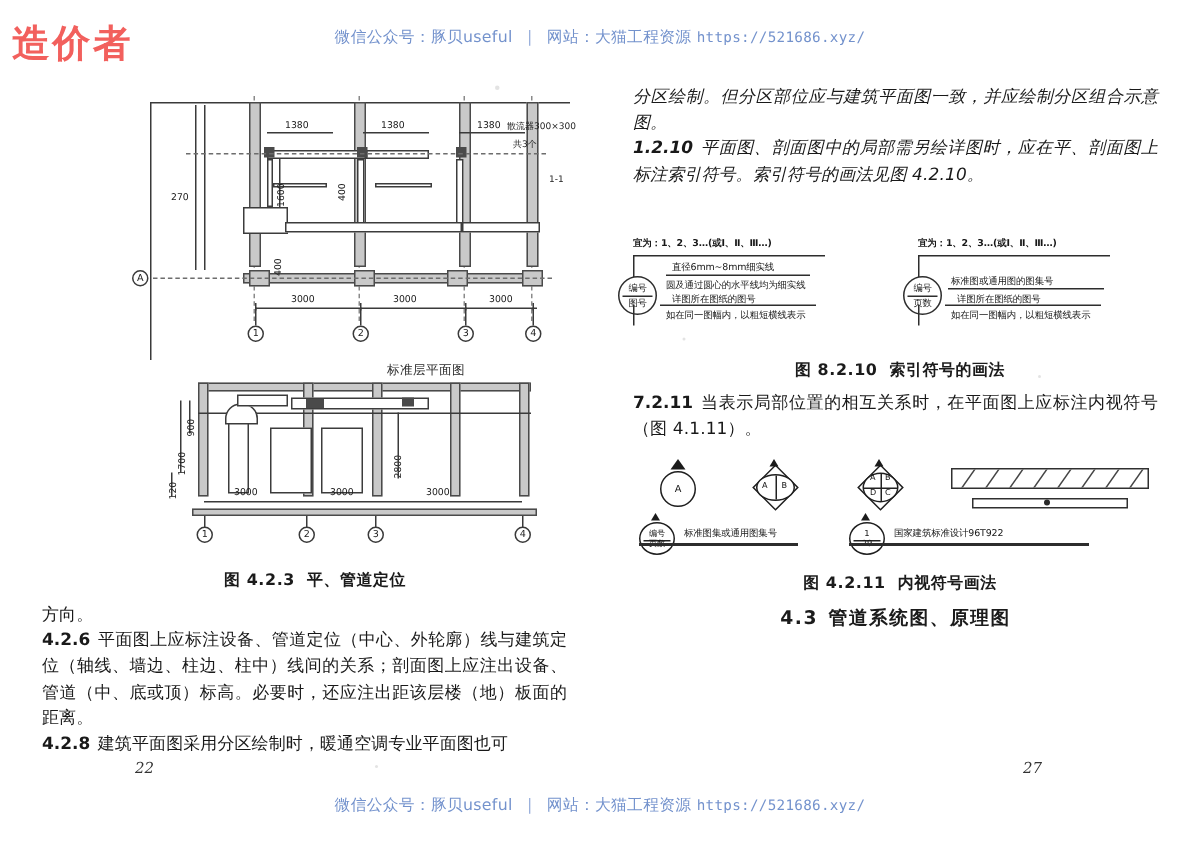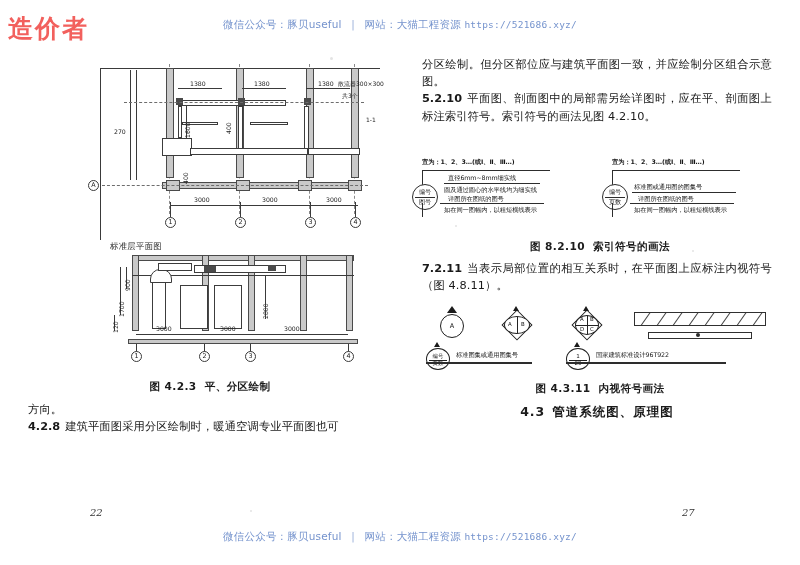--- a/index.html
+++ b/index.html
@@ -98,21 +98,21 @@
   
   .fig-cap {
     text-align: center;
     font-size: 10.6px;
     font-weight: 700;
     letter-spacing: .4px;
     color: #1b1b1b;
   }
   .fig-cap .cap-id { font-weight: 700; margin-right: 8px; }
   .dwg-title {
-    text-align: left;
+    text-align: right;
     font-size: 8.4px;
     color: #2a2a2a;
     letter-spacing: .3px;
   }
 
   
   .dwg {
     position: absolute;
     box-sizing: border-box;
   }
@@ -424,36 +424,37 @@
       <div class="ln v" style="left:160px; top:93px; height:8px;"></div>
       <div class="ln v" style="left:258px; top:93px; height:8px;"></div>
       <div class="axis-c" style="left:41px; top:100px;">1</div>
       <div class="axis-c" style="left:109px; top:100px;">2</div>
       <div class="axis-c" style="left:155px; top:100px;">3</div>
       <div class="axis-c" style="left:253px; top:100px;">4</div>
     </div>
 
 
     <div class="fig-cap" style="position:absolute; left:60px; top:334px; width:300px;">
-      <span class="cap-id">图 4.2.3</span><span>平、分区绘制</span>
+      <span class="cap-id">图 4.2.3</span><span>平、管道定位</span>
     </div>
 
     <div class="txt" style="position:absolute; left:28px; top:355px; width:350px;">
       <p class="para">方向。</p>
+      <p class="para"><span class="clause-no">4.2.6</span><span>平面图上应标注设备、管道定位（中心、外轮廓）线与建筑定位（轴线、墙边、柱边、柱中）线间的关系；剖面图上应注出设备、管道（中、底或顶）标高。必要时，还应注出距该层楼（地）板面的距离。</span></p>
       <p class="para"><span class="clause-no">4.2.8</span><span>建筑平面图采用分区绘制时，暖通空调专业平面图也可</span></p>
     </div>
 
     <div class="page-num" style="left:90px; top:461px;">22</div>
   </div>
 
   <div class="page page-right">
 
-    <div class="txt" style="position:absolute; left:22px; top:10px; width:350px;">
+    <div class="txt" style="position:absolute; left:22px; top:10px; width:350px;font-style:italic;">
       <p class="para">分区绘制。但分区部位应与建筑平面图一致，并应绘制分区组合示意图。</p>
-      <p class="para"><span class="clause-no">5.2.10</span><span>平面图、剖面图中的局部需另绘详图时，应在平、剖面图上标注索引符号。索引符号的画法见图 4.2.10。</span></p>
+      <p class="para"><span class="clause-no">1.2.10</span><span>平面图、剖面图中的局部需另绘详图时，应在平、剖面图上标注索引符号。索引符号的画法见图 4.2.10。</span></p>
     </div>
 
     <div class="sym10" style="left:0; top:112px; width:400px; height:72px;">
 
       <div class="lbl-top" style="left:22px; top:0px;">宜为：1、2、3…(或Ⅰ、Ⅱ、Ⅲ…)</div>
       <div class="lead" style="left:22px; top:12px; width:128px;"></div>
       <div class="lead" style="left:22px; top:12px; height:20px; width:1px;"></div>
 
       <div class="circ" style="left:12px; top:26px; width:26px; height:26px;">
         <div class="circ-mid"></div>
@@ -485,21 +486,21 @@
       <div class="lbl" style="left:238px; top:37px;">详图所在图纸的图号</div>
       <div class="lbl" style="left:234px; top:48px;">如在同一图幅内，以粗短横线表示</div>
       <div class="lead" style="left:212px; top:45px; height:14px; width:1px;"></div>
     </div>
 
     <div class="fig-cap" style="position:absolute; left:40px; top:194px; width:320px;">
       <span class="cap-id">图 8.2.10</span><span>索引符号的画法</span>
     </div>
 
     <div class="txt" style="position:absolute; left:22px; top:214px; width:350px;">
-      <p class="para"><span class="clause-no">7.2.11</span><span>当表示局部位置的相互关系时，在平面图上应标注内视符号（图 4.8.11）。</span></p>
+      <p class="para"><span class="clause-no">7.2.11</span><span>当表示局部位置的相互关系时，在平面图上应标注内视符号（图 4.1.11）。</span></p>
     </div>
 
     <div class="sym10" style="left:0; top:258px; width:400px; height:70px;">
 
       <div class="dcirc" style="left:40px; top:10px; width:24px; height:24px; line-height:23px;">A</div>
       <div class="tri" style="left:47px; top:2px;"></div>
 
       <div class="diamond" style="left:106px; top:10px; width:22px; height:22px;"></div>
       <div class="tri-sm" style="left:113px; top:2px;"></div>
       <div class="dcirc" style="left:104px; top:12px; width:26px; height:18px; border-radius:50%;"></div>
@@ -543,21 +544,21 @@
         <div style="position:absolute;left:0;right:0;top:2px;">1</div>
         <div style="position:absolute;left:2px;right:2px;top:11px;height:1px;background:#222;"></div>
         <div style="position:absolute;left:0;right:0;bottom:1px;">29</div>
       </div>
       <div class="tri-sm" style="left:174px; top:38px;"></div>
       <div class="lead" style="left:166px; top:58px; width:160px; height:2px;"></div>
       <div class="lbl" style="left:196px; top:47px;">国家建筑标准设计96T922</div>
     </div>
 
     <div class="fig-cap" style="position:absolute; left:40px; top:336px; width:320px;">
-      <span class="cap-id">图 4.3.11</span><span>内视符号画法</span>
+      <span class="cap-id">图 4.2.11</span><span>内视符号画法</span>
     </div>
 
     <div class="sec-head" style="position:absolute; left:22px; top:358px; width:350px;">
       <span class="sec-no">4.3</span><span>管道系统图、原理图</span>
     </div>
 
 
     <div class="page-num" style="left:282px; top:461px;">27</div>
   </div>
 </div>

